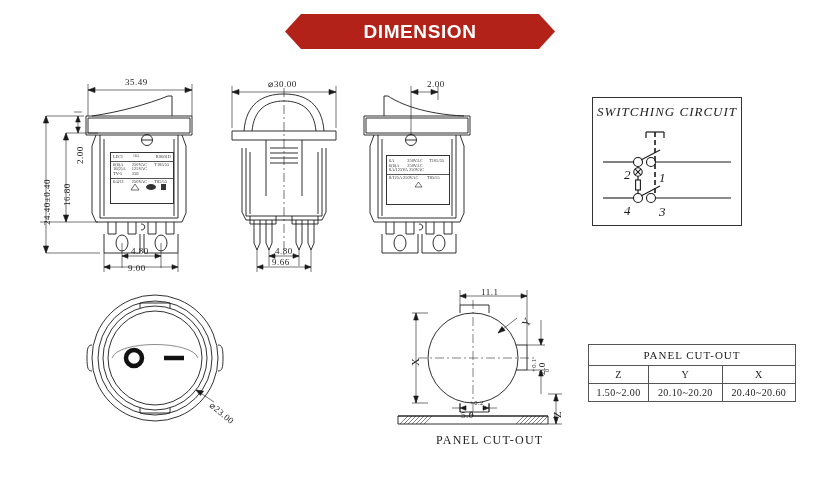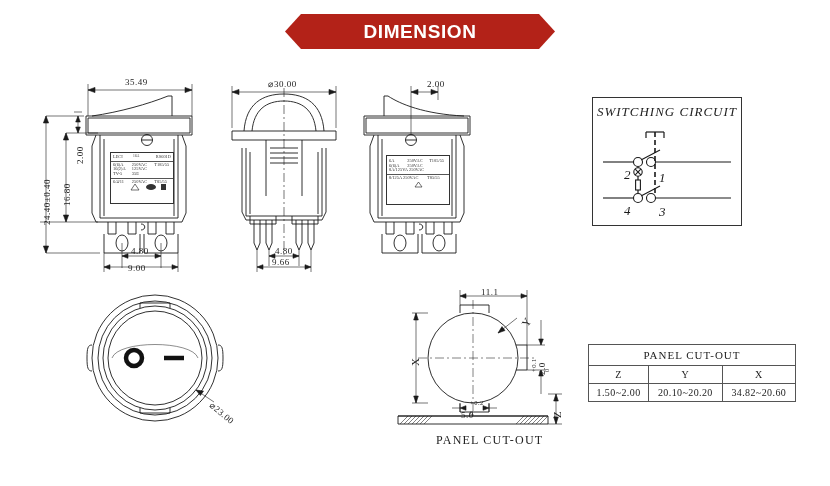--- a/index.html
+++ b/index.html
@@ -489,18 +489,18 @@
       <td class="th-main" colspan="3">PANEL CUT-OUT</td>
     </tr>
     <tr>
       <td>Z</td>
       <td>Y</td>
       <td>X</td>
     </tr>
     <tr>
       <td>1.50~2.00</td>
       <td>20.10~20.20</td>
-      <td>34.82~20.60</td>
+      <td>20.40~20.60</td>
     </tr>
   </tbody>
     </table>
 
 </div>
 
 </body></html>

